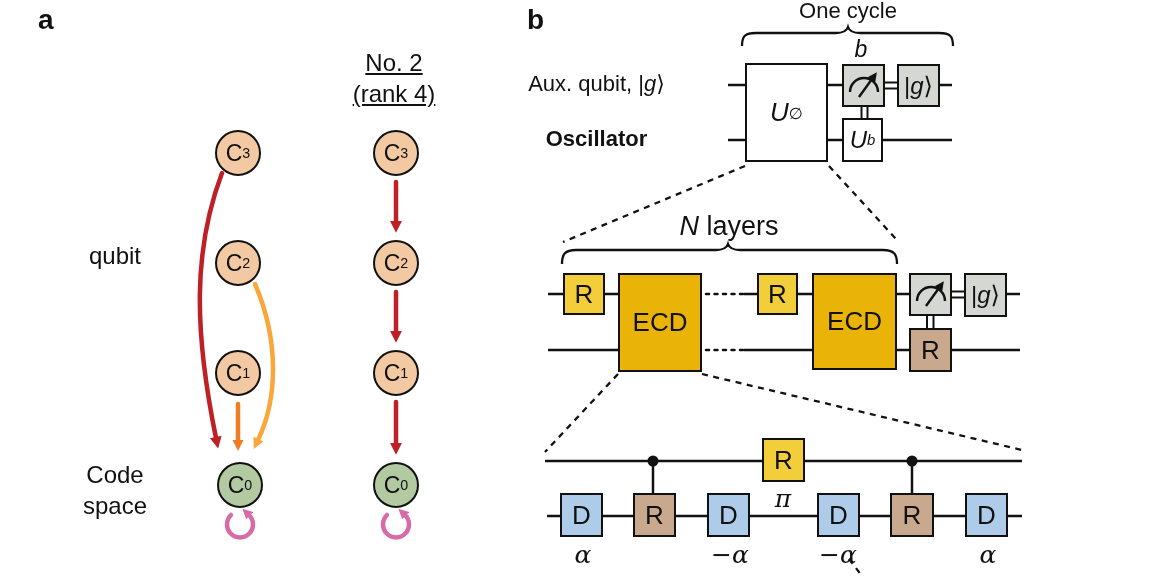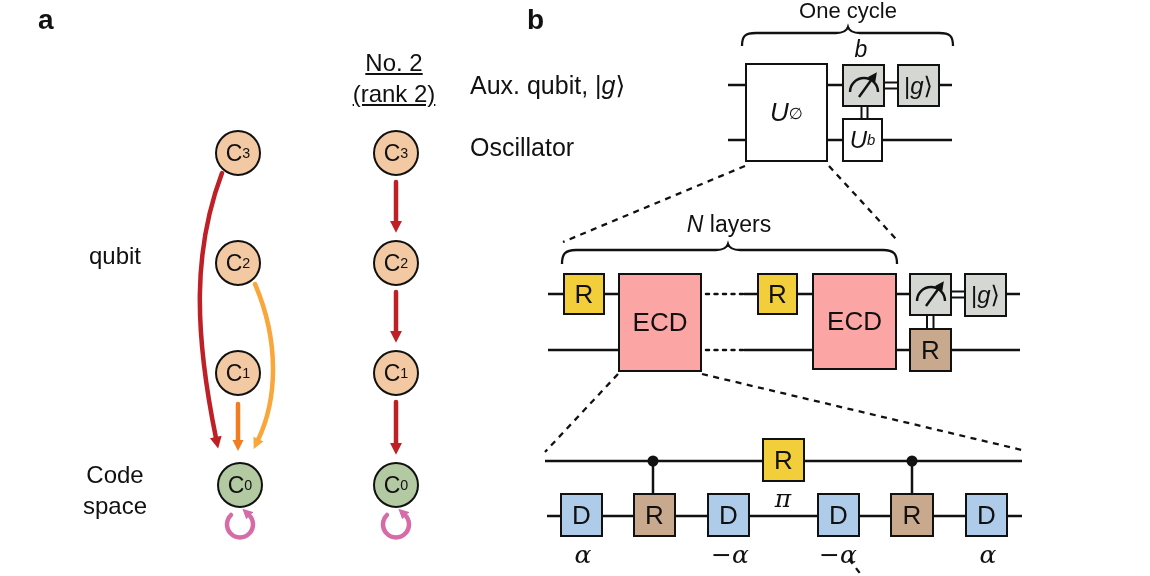--- a/index.html
+++ b/index.html
@@ -3,34 +3,34 @@
 <meta charset="utf-8">
 <style>
   html,body{margin:0;padding:0;background:#ffffff;}
   #figure{position:relative;width:1150px;height:576px;background:#fff;overflow:hidden;
           font-family:"Liberation Sans","DejaVu Sans",sans-serif;color:#111;}
   #lines{position:absolute;left:0;top:0;z-index:1;}
   .txt{position:absolute;z-index:3;white-space:nowrap;}
   .panel-label{font-size:28px;font-weight:bold;}
   .hdr{font-size:24px;line-height:31px;text-align:center;}
   .rowlab{font-size:24px;line-height:31px;text-align:center;}
-  .rlab{text-align:left;font-size:25px;}
+  .rlab{text-align:center;font-size:22px;}
   .qcirc{position:absolute;z-index:2;box-sizing:border-box;border:2.5px solid #111;border-radius:50%;
          width:46px;height:46px;display:flex;align-items:center;justify-content:center;
          font-size:23px;}
   .qcirc sub{font-size:0.62em;line-height:0;}
   .peach{background:#F2C9A3;}
   .sage{background:#B2C9A2;}
   .gbox{position:absolute;z-index:2;box-sizing:border-box;border:2.5px solid #111;
         display:flex;align-items:center;justify-content:center;font-size:26px;}
   .gbox sub{font-size:0.62em;line-height:0;}
   .white{background:#ffffff;}
   .grey{background:#D5D7D3;}
   .yellow{background:#F2CE3B;}
-  .green{background:#fca5a5;}
+  .green{background:#eab308;}
   .tan{background:#C9A98D;}
   .blue{background:#AECBEA;}
   .ital{font-style:italic;}
   .mathit{font-family:"DejaVu Serif","Liberation Serif",serif;font-style:italic;font-size:25px;text-align:center;}
   .small-center{text-align:center;}
 </style>
 </head>
 <body>
 
 <div id="figure">
@@ -140,21 +140,21 @@
     </g>
     <g stroke="#111" stroke-width="2.3" stroke-dasharray="6 5.5">
       <path d="M849,559 L862,576"></path>
     </g>
   </svg>
 
   <div class="txt panel-label" style="left:38px;top:4px;">a</div>
 
   <div class="txt hdr" style="left:334px;top:47px;width:120px;text-decoration:underline;">
     <div>No. 2</div>
-    <div>(rank 2)</div>
+    <div>(rank 4)</div>
   </div>
 
   <div class="txt rowlab" style="left:50px;top:240px;width:130px;">
     <div>qubit</div>
   </div>
   <div class="txt rowlab" style="left:50px;top:459px;width:130px;">
     <div>Code</div>
     <div>space</div>
   </div>
 
@@ -193,21 +193,21 @@
     </div>
 
   <div class="txt panel-label" style="left:527px;top:4px;">b</div>
 
   <div class="txt small-center" style="left:780px;top:-2px;width:136px;font-size:22px;text-align:center;">One cycle</div>
   <div class="txt ital small-center" style="left:845px;top:36px;width:32px;font-size:23px;text-align:center;">b</div>
 
   <div class="txt rlab" style="left:470px;top:71px;width:253px;">
     <span>Aux. qubit, </span><span>|</span><span class="ital">g</span><span>⟩</span>
   </div>
-  <div class="txt rlab" style="left:470px;top:133px;width:253px;">Oscillator</div>
+  <div class="txt rlab" style="left:470px;top:126px;width:253px;font-weight:bold;">Oscillator</div>
 
   <div class="gbox white ital" style="left:745px;top:63px;width:83px;height:99px;">
     <span>U</span>
       <sub>∅</sub>
     </div>
   <div class="gbox grey" style="left:842px;top:64px;width:43px;height:43px;">
     <svg width="36" height="32" viewBox="0 0 36 32">
       <path d="M4,22 A14,14 0 0 1 32,22" fill="none" stroke="#111" stroke-width="2.4"></path>
       <path d="M13,27 L26,9" fill="none" stroke="#111" stroke-width="2.4" marker-end="url(#mk)"></path>
     </svg>
@@ -215,21 +215,21 @@
   <div class="gbox grey" style="left:897px;top:64px;width:43px;height:43px;font-size:24px;">
     <span>|</span>
       <span class="ital">g</span>
       <span>⟩</span>
     </div>
   <div class="gbox white ital" style="left:842px;top:118px;width:41px;height:44px;font-size:24px;">
     <span>U</span>
       <sub>b</sub>
     </div>
 
-  <div class="txt small-center" style="left:659px;top:211px;width:140px;font-size:23px;text-align:center;">
+  <div class="txt small-center" style="left:659px;top:211px;width:140px;font-size:27px;text-align:center;">
     <span class="ital">N</span><span> layers</span>
   </div>
 
   <div class="gbox yellow" style="left:563px;top:273px;width:42px;height:42px;">
       <span>R</span>
     </div>
   <div class="gbox green" style="left:618px;top:273px;width:84px;height:99px;">
       <span>ECD</span>
     </div>
   <div class="gbox yellow" style="left:757px;top:273px;width:41px;height:42px;">

